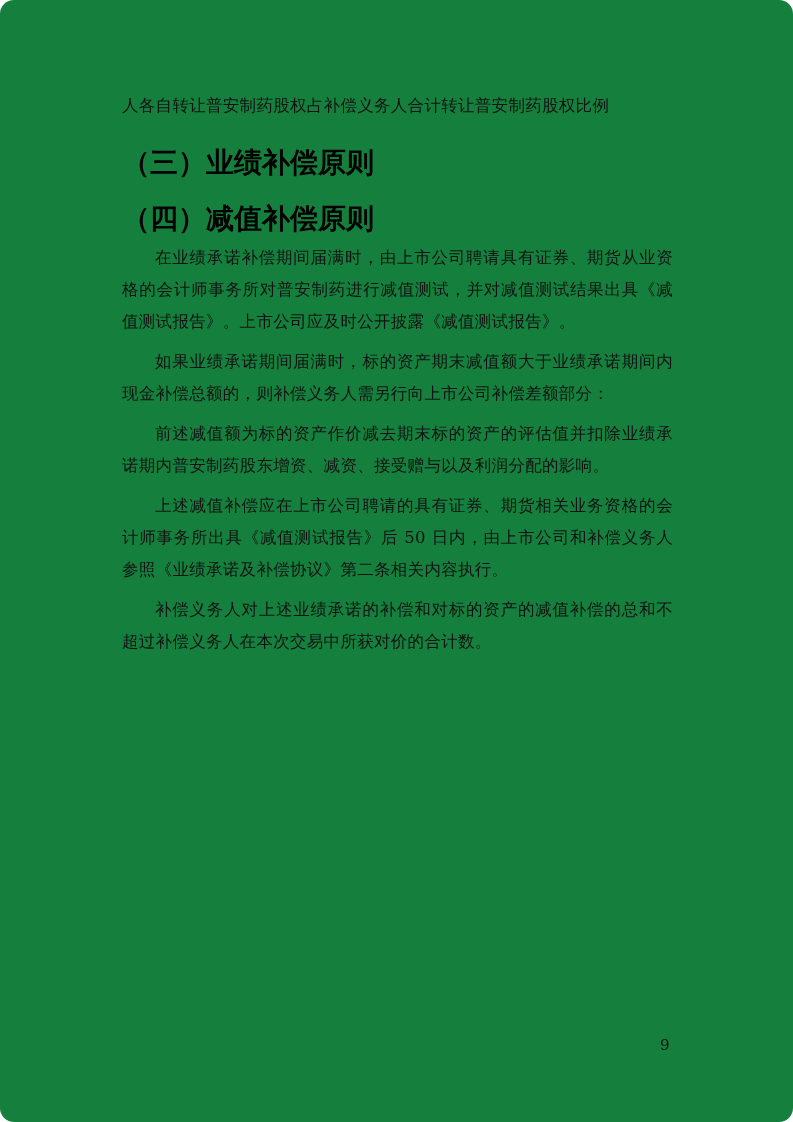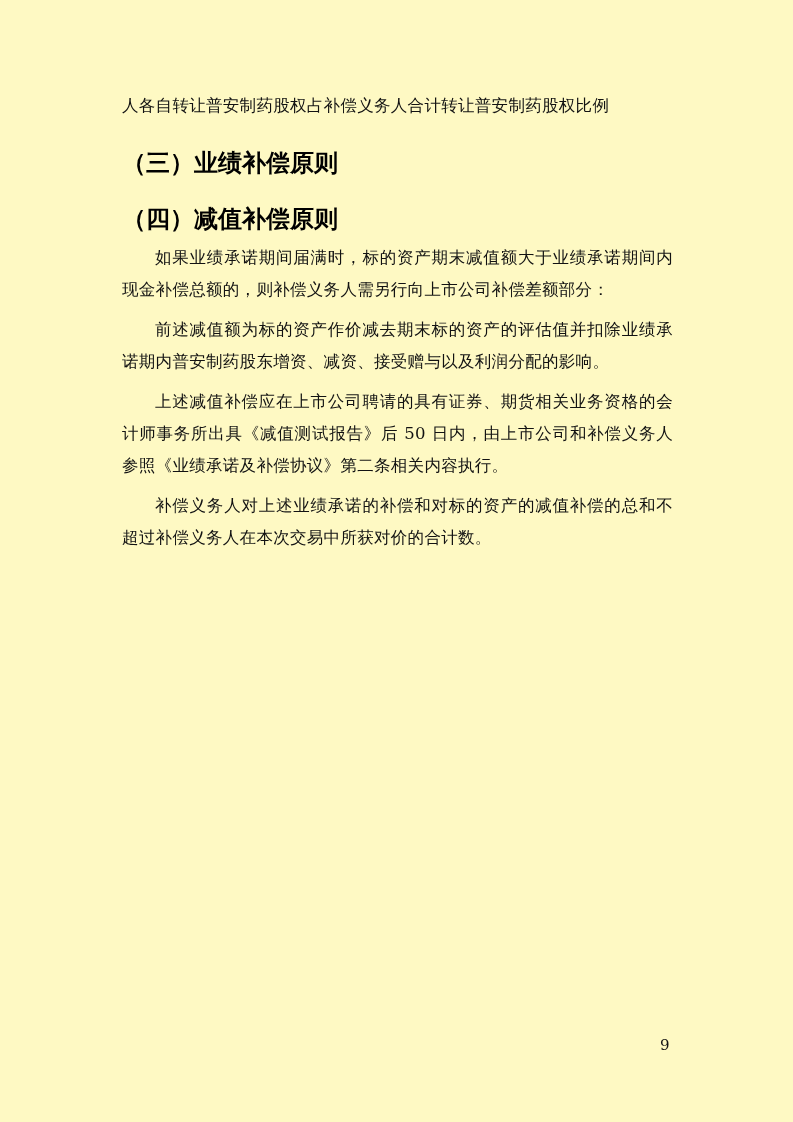--- a/index.html
+++ b/index.html
@@ -4,24 +4,25 @@
 <style>
   html, body {
     margin: 0;
     padding: 0;
     background: #ffffff;
   }
   .page {
     position: relative;
     width: 793px;
     height: 1122px;
-    background: #fef9c3;
+    background: #15803d;
     overflow: hidden;
     font-family: "DejaVu Serif", "Liberation Serif", serif;
     color: #121212;
+    border-radius: 14px;
   }
   .content {
     position: absolute;
     left: 122px;
     top: 90px;
     width: 551px;
   }
   .body-text {
     font-size: 16.5px;
     line-height: 32px;
@@ -30,21 +31,21 @@
     margin: 8px 0;
     letter-spacing: 0.3px;
   }
   .no-indent {
     text-indent: 0;
     margin-top: 0;
   }
   .section-heading {
     font-family: "DejaVu Sans", "Liberation Sans", sans-serif;
     font-weight: bold;
-    font-size: 24px;
+    font-size: 28px;
     line-height: 30px;
     margin: 26px 0 6px 0;
     color: #000000;
   }
   .page-number {
     position: absolute;
     left: 660px;
     top: 1035px;
     font-size: 15px;
     line-height: 20px;
@@ -58,20 +59,21 @@
   <div class="content">
 
     <p class="body-text no-indent">人各自转让普安制药股权占补偿义务人合计转让普安制药股权比例</p>
 
     <h2 class="section-heading">（三）业绩补偿原则</h2>
 
 
 
     <h2 class="section-heading">（四）减值补偿原则</h2>
 
+    <p class="body-text">在业绩承诺补偿期间届满时，由上市公司聘请具有证券、期货从业资格的会计师事务所对普安制药进行减值测试，并对减值测试结果出具《减值测试报告》。上市公司应及时公开披露《减值测试报告》。</p>
 
     <p class="body-text">如果业绩承诺期间届满时，标的资产期末减值额大于业绩承诺期间内现金补偿总额的，则补偿义务人需另行向上市公司补偿差额部分：</p>
 
 
 
     <p class="body-text">前述减值额为标的资产作价减去期末标的资产的评估值并扣除业绩承诺期内普安制药股东增资、减资、接受赠与以及利润分配的影响。</p>
 
     <p class="body-text">上述减值补偿应在上市公司聘请的具有证券、期货相关业务资格的会计师事务所出具《减值测试报告》后 50 日内，由上市公司和补偿义务人参照《业绩承诺及补偿协议》第二条相关内容执行。</p>
 
     <p class="body-text">补偿义务人对上述业绩承诺的补偿和对标的资产的减值补偿的总和不超过补偿义务人在本次交易中所获对价的合计数。</p>

